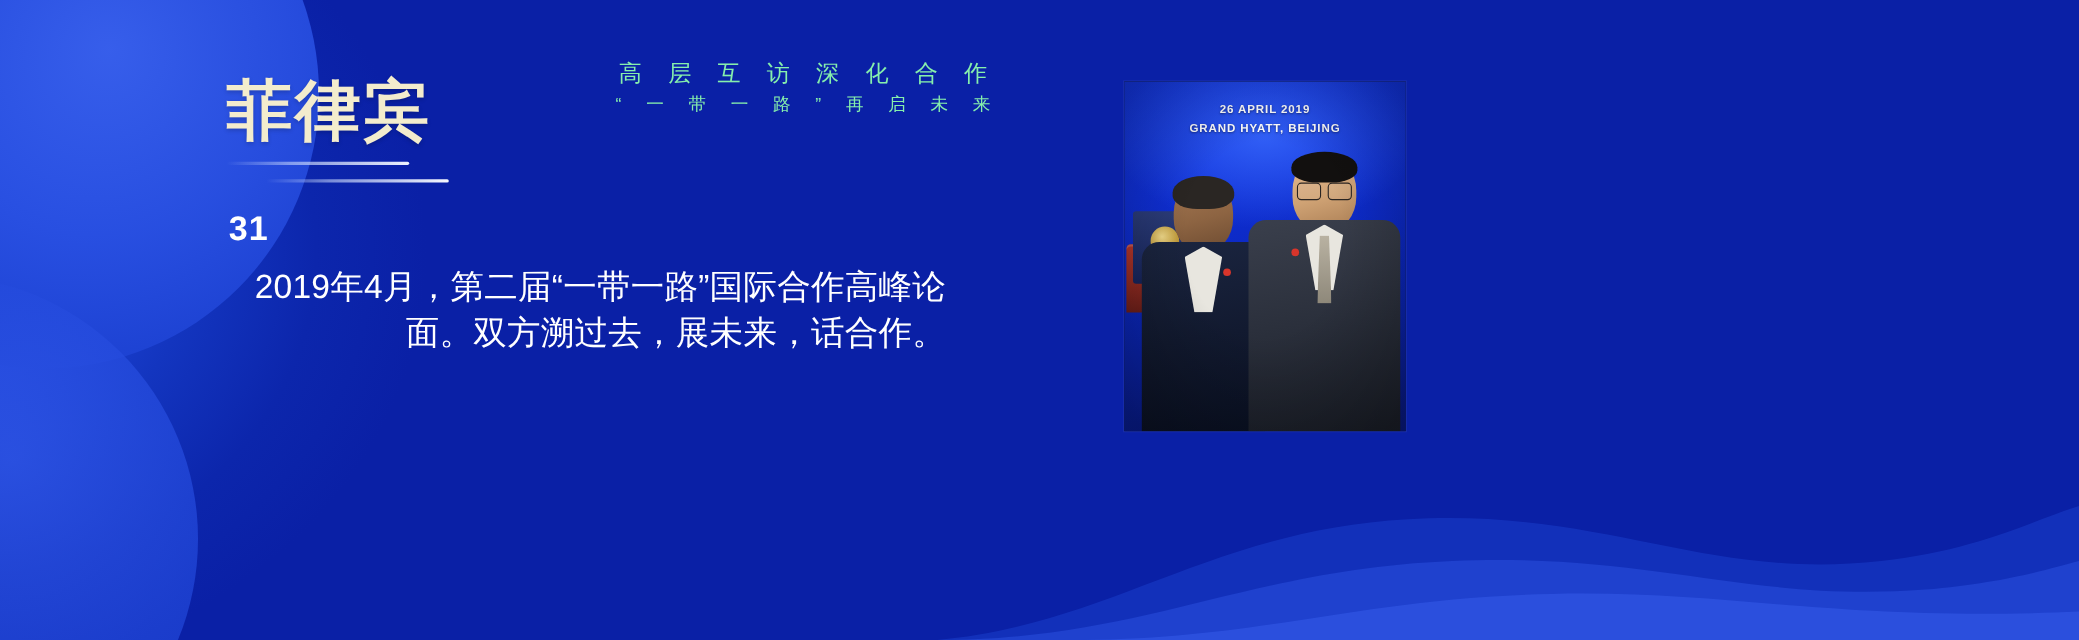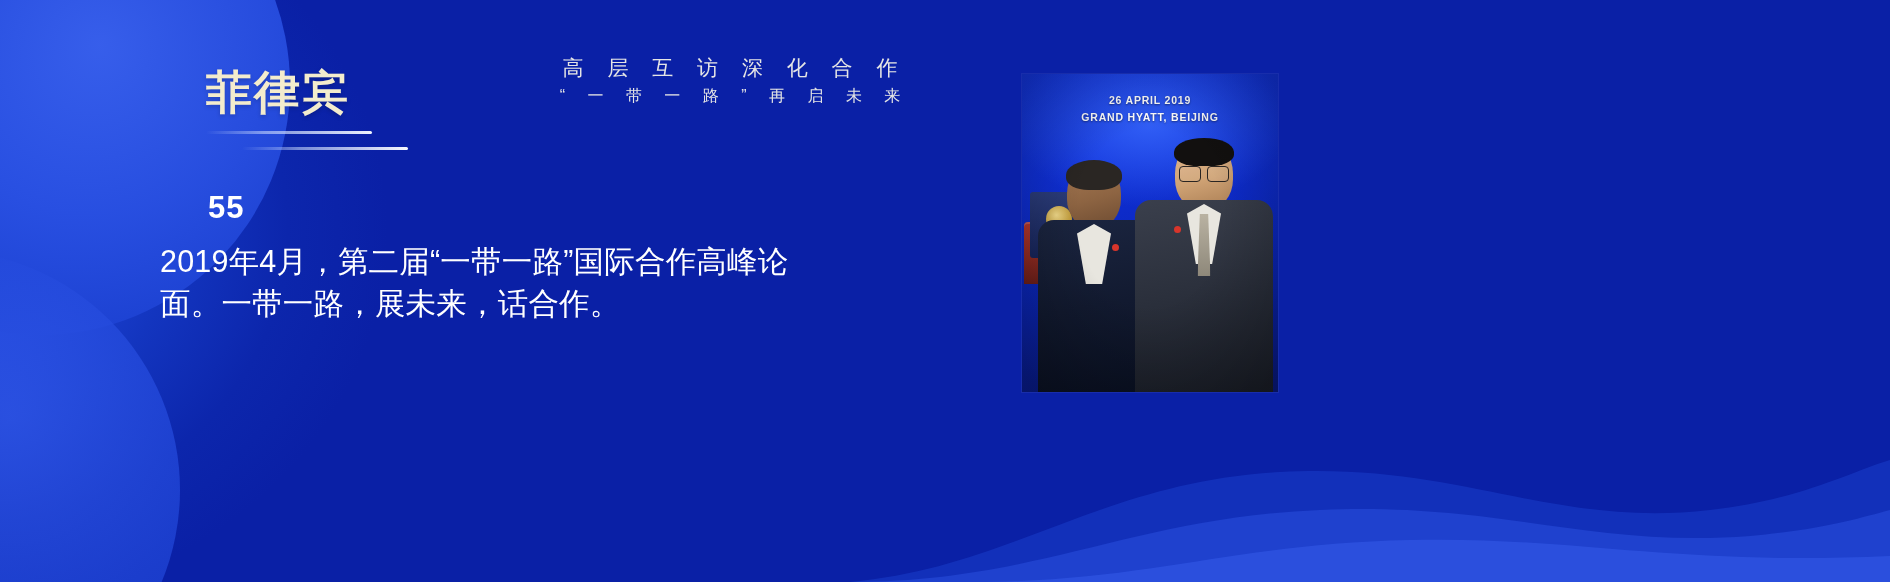--- a/index.html
+++ b/index.html
@@ -40,21 +40,21 @@
     position:absolute; right:0; bottom:0; width:1040px; height:250px;
     overflow:hidden;
   }
   .bg-wave svg{ display:block; }
 
   
   .title-block{
     position:absolute; left:206px; top:66px; width:400px;
   }
   .country-title{
-    font-size:46px;
+    font-size:60px;
     font-weight:bold;
     letter-spacing:2px;
     color:#f3eccd;
     line-height:1.15;
     text-shadow:0 2px 4px rgba(0,0,0,.18);
   }
   .title-rule-wrap{ position:relative; height:40px; margin-top:6px; }
   .title-rule{
     position:absolute; height:3px; border-radius:2px;
   }
@@ -64,21 +64,21 @@
   }
   .title-rule.two{
     left:36px; top:22px; width:166px;
     background:linear-gradient(to right, rgba(255,255,255,0) 0%, rgba(210,225,255,.55) 35%, #f6f8ff 100%);
   }
 
   
   .headline{
     position:absolute; left:470px; top:52px; width:520px;
     text-align:center;
-    color:#e5e5e5;
+    color:#86efac;
   }
   .headline .l1{
     font-size:21px;
     letter-spacing:9px;
     line-height:1.5;
     white-space:nowrap;
     text-indent:9px;
   }
   .headline .l2{
     font-size:16px;
@@ -94,21 +94,21 @@
     font-size:31px; font-weight:bold; color:#ffffff;
     letter-spacing:1px;
   }
   .body-copy{
     position:absolute; left:160px; top:240px; width:700px;
     color:#ffffff;
     font-size:30.5px;
     line-height:42px;
     letter-spacing:.2px;
   }
-  .body-copy .ln{ white-space:nowrap; }
+  .body-copy .ln{ white-space:nowrap;text-align:right; }
 
   
   .photo-frame{
     position:absolute; left:1022px; top:74px;
     width:256px; height:318px;
     overflow:hidden;
     background:#0d1430;
     box-shadow:0 0 0 1px rgba(255,255,255,.06);
   }
   .photo-inner{ position:absolute; inset:0; }
@@ -249,25 +249,25 @@
     <div class="title-rule one"></div>
     <div class="title-rule two"></div>
   </div>
 </div>
 
 <div class="headline">
   <div class="l1">高 层 互 访 深 化 合 作</div>
   <div class="l2">“ 一 带 一 路 ” 再 启 未 来</div>
 </div>
 
-<div class="slide-number">55</div>
+<div class="slide-number">31</div>
 
 <div class="body-copy">
   <div class="ln">2019年4月，第二届“一带一路”国际合作高峰论</div>
-  <div class="ln">面。一带一路，展未来，话合作。</div>
+  <div class="ln">面。双方溯过去，展未来，话合作。</div>
 </div>
 
 <div class="photo-frame">
   <div class="photo-inner">
     <div class="ph-backdrop"></div>
     <div class="ph-banner-glow"></div>
 
     <div class="ph-banner-text">
       <div>26 APRIL 2019</div>
       <div>GRAND HYATT, BEIJING</div>

